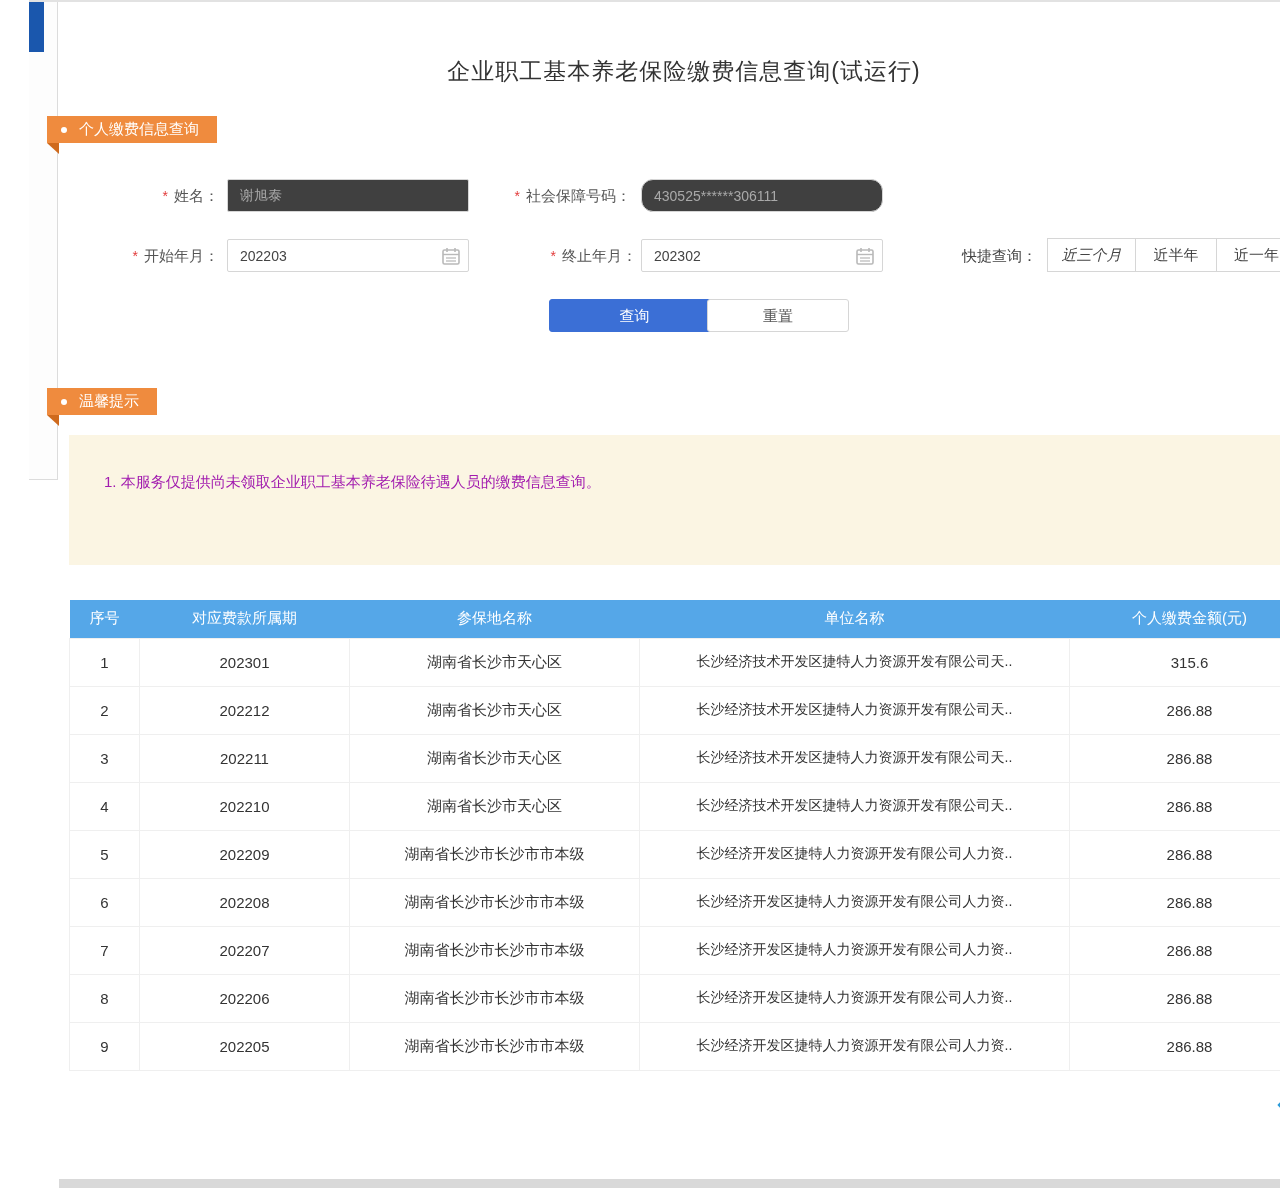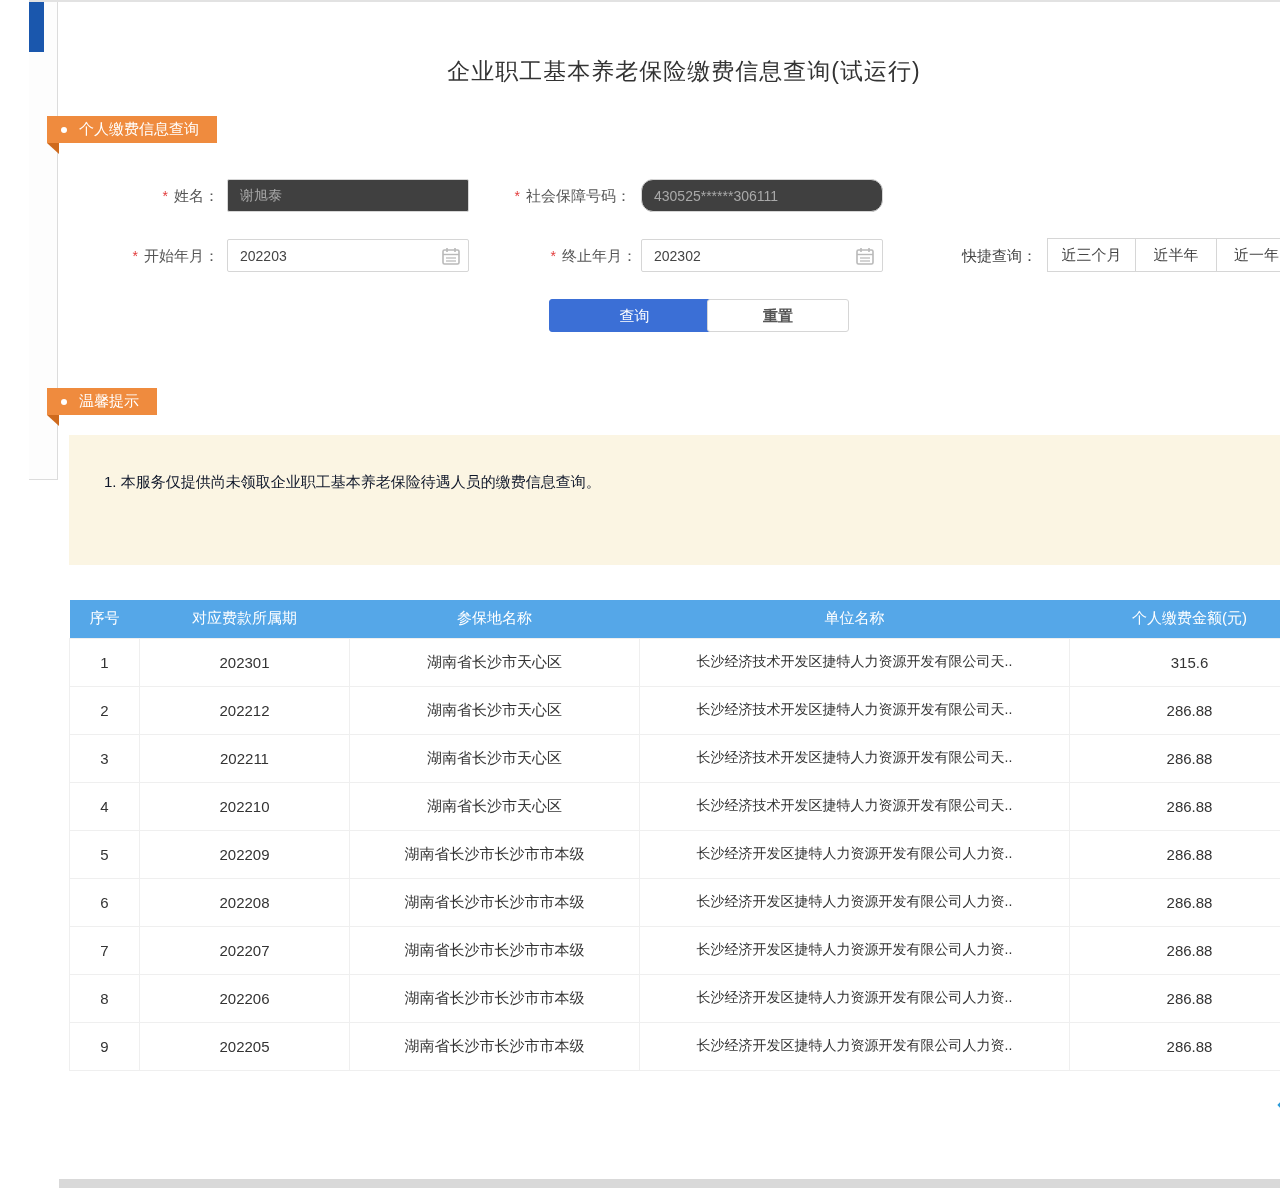--- a/index.html
+++ b/index.html
@@ -31,21 +31,21 @@
   .quick-label { position:absolute; font-size:15px; color:#444; }
   .qbtn { position:absolute; height:34px; background:#fff; border:1px solid #d6d6d6;
           font-size:15px; color:#444; text-align:center; line-height:32px; cursor:pointer; }
 
   .btn { position:absolute; height:33px; font-size:15px; text-align:center; line-height:31px;
          border-radius:3px; cursor:pointer; }
   .btn-primary { background:#3b6fd6; color:#fff; border:1px solid #3b6fd6; }
   .btn-plain { background:#fff; color:#555; border:1px solid #d6d6d6; }
 
   .notice { position:absolute; left:40px; top:435px; width:1240px; height:130px; background:#fbf5e3; }
-  .notice-line { position:absolute; left:75px; color:#0f172a; font-size:15px; }
+  .notice-line { position:absolute; left:75px; color:#a21caf; font-size:15px; }
 
   .tbl { position:absolute; left:40px; top:600px; width:1240px; border-collapse:collapse;
          table-layout:fixed; font-size:15px; }
   .tbl th { background:#55a7e8; color:#fff; font-weight:normal; height:38px; text-align:center; }
   .tbl td { height:48px; text-align:center; color:#333; border:1px solid #efefef; background:#fff; }
   .tbl td.company { font-size:14px; }
 
   .collapse-ctl { position:absolute; left:1246px; top:1082px; width:44px; height:46px; cursor:pointer; }
   .bottom-bar { position:absolute; left:30px; top:1179px; width:1250px; height:9px; background:#d9d9d9; }
 </style>
@@ -96,26 +96,26 @@
   <svg class="cal" style="left:826px; top:246px;" viewBox="0 0 20 20">
     <rect x="2" y="4" width="16" height="14" rx="1.5" fill="none" stroke="#b9b9b9" stroke-width="1.6"></rect>
     <line x1="2" y1="8.5" x2="18" y2="8.5" stroke="#b9b9b9" stroke-width="1.4"></line>
     <line x1="6" y1="2" x2="6" y2="6" stroke="#b9b9b9" stroke-width="1.6"></line>
     <line x1="14" y1="2" x2="14" y2="6" stroke="#b9b9b9" stroke-width="1.6"></line>
     <line x1="5" y1="12" x2="15" y2="12" stroke="#c9c9c9" stroke-width="1.6"></line>
     <line x1="5" y1="15" x2="15" y2="15" stroke="#c9c9c9" stroke-width="1.6"></line>
   </svg>
 
   <div class="quick-label" style="left:933px; top:247px;">快捷查询：</div>
-  <div class="qbtn" style="left:1018px; top:238px; width:89px;">近三个月</div>
+  <div class="qbtn" style="left:1018px; top:238px; width:89px;font-style:italic;">近三个月</div>
   <div class="qbtn" style="left:1106px; top:238px; width:82px;">近半年</div>
   <div class="qbtn" style="left:1187px; top:238px; width:81px;">近一年</div>
 
   <div class="btn btn-primary" style="left:520px; top:299px; width:171px;">查询</div>
-  <div class="btn btn-plain" style="left:678px; top:299px; width:142px;font-weight:bold;">重置</div>
+  <div class="btn btn-plain" style="left:678px; top:299px; width:142px;">重置</div>
 
   <div class="badge" style="top:388px;">
     <span class="dot"></span>
     <span>温馨提示</span>
   </div>
   <div class="badge-fold" style="top:415px;"></div>
 
   <div class="notice"></div>
   <div class="notice-line" style="top:473px;">1. 本服务仅提供尚未领取企业职工基本养老保险待遇人员的缴费信息查询。</div>
 

